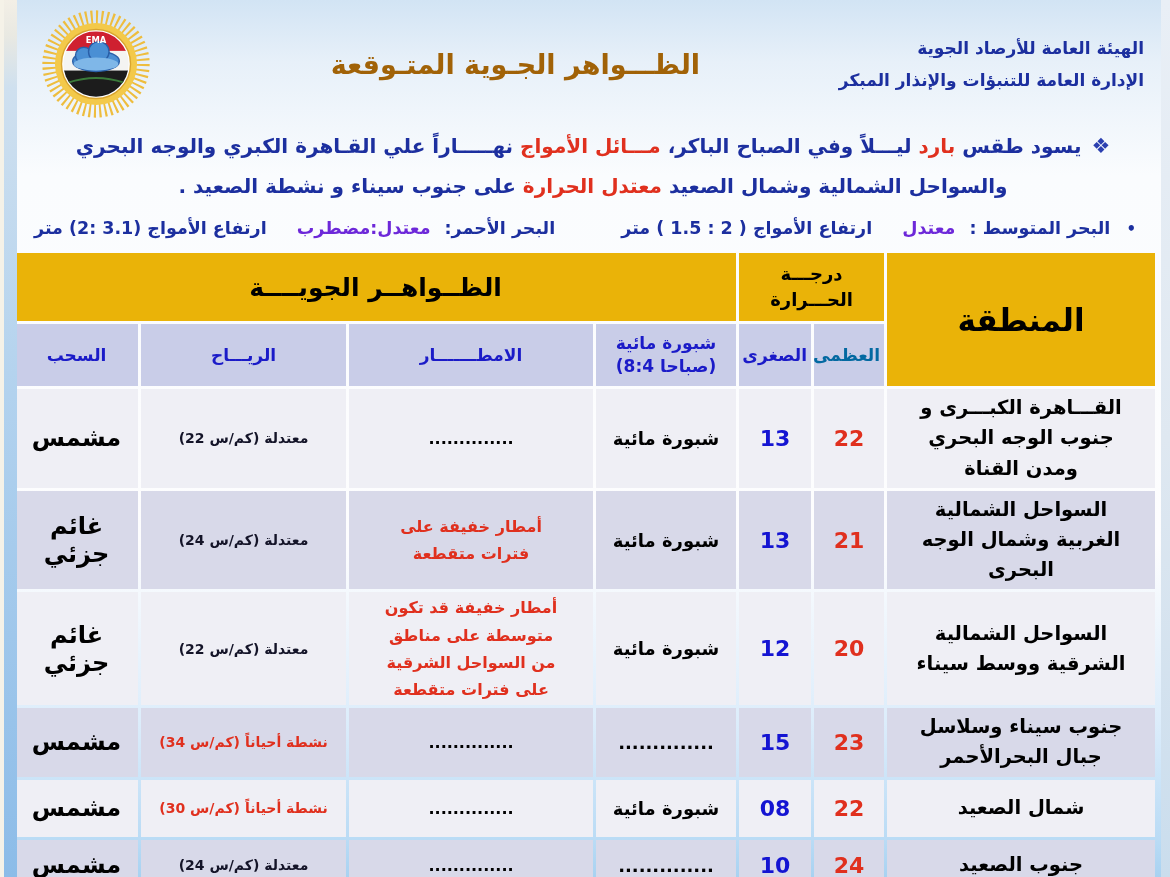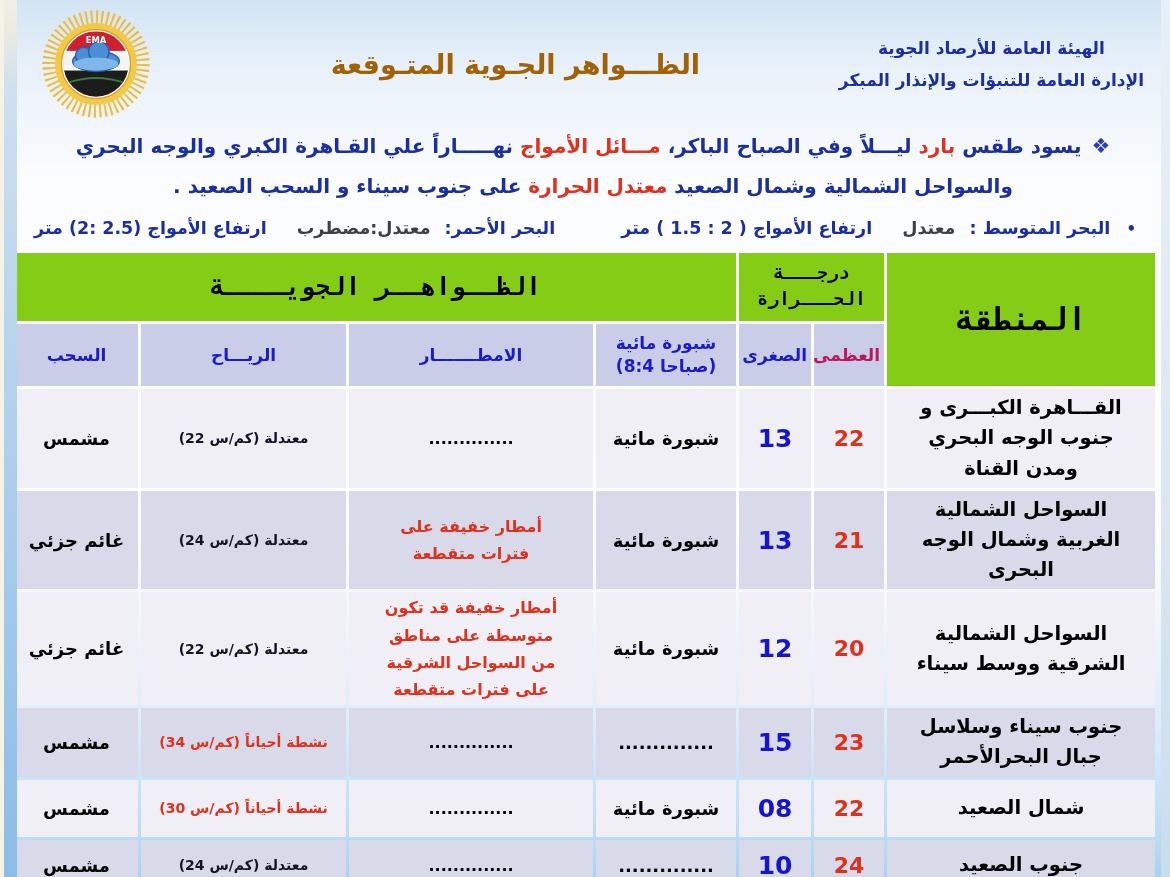--- a/index.html
+++ b/index.html
@@ -10,59 +10,59 @@
     background:linear-gradient(180deg,#d2e4f4 0%,#e7f0f9 7%,#fafcfe 20%,#fdfdfe 62%,#ddedfb 82%,#b9dbf5 96%,#a8d2f1 100%);
   }
   .edge-left{ position:absolute; left:0; top:0; bottom:0; width:17px;
     background:linear-gradient(180deg,#f3efe6 0%,#e9e9e2 4%,#cfe0ef 10%,#b2d2ee 45%,#8cbce8 100%);
     border-left:4px solid #f5f2e8; }
   .edge-right{ position:absolute; right:0; top:0; bottom:0; width:9px;
     background:linear-gradient(180deg,#e9eff6 0%,#dfe8f1 50%,#cadded 100%); }
 
   
   .header{ direction:rtl; display:flex; align-items:center; padding:8px 26px 0 30px; }
-  .authority{ color:#1c2f9f; font-weight:bold; font-size:17px; line-height:1.9; text-align:center; white-space:nowrap; }
+  .authority{ color:#1c2f9f; font-weight:bold; font-size:17px; line-height:1.9; text-align:right; white-space:nowrap; }
   .title-block{ flex:1; text-align:center; padding-left:40px; }
   .main-title{ color:#a16207; font-size:27px; font-weight:bold; }
   .date-line{ color:#0d0d0d; font-size:25px; font-weight:bold; margin-top:5px; direction:rtl; }
   .logo{ width:112px; height:112px; flex:0 0 auto; margin-left:10px; }
 
   
   .summary{ direction:rtl; text-align:center; font-weight:bold; font-size:20px;
     color:#1c2f9f; line-height:1.95; padding:6px 24px 0 40px; }
   .summary .red{ color:#e0301e; }
   .summary .bullet{ color:#2b3fb0; font-size:21px; margin-left:10px; }
 
   
   .sea-row{ direction:rtl; display:flex; justify-content:space-between; align-items:center;
     font-weight:bold; font-size:17.5px; color:#1c2f9f; padding:12px 34px 8px 34px; }
-  .sea-row .state{ color:#404040; margin:0 8px; }
+  .sea-row .state{ color:#6d28d9; margin:0 8px; }
   .sea-row .bullet{ margin-left:10px; font-size:15px; }
   .sea-row .waves{ margin-right:16px; }
 
   
   table{ direction:rtl; border-collapse:separate; border-spacing:3px;
     margin:4px 12px 0 12px; width:1146px; table-layout:fixed; text-align:center; }
   th,td{ vertical-align:middle; font-weight:bold; padding:2px 4px; }
-  .hdr{ background:#84cc16; color:#000;font-family:Liberation Mono, monospace; }
+  .hdr{ background:#eab308; color:#000; }
   .hdr-region{ font-size:31px; }
   .hdr-temp{ font-size:18px; line-height:1.45; padding:8px 16px; }
   .hdr-phen{ font-size:25px; }
   .sub{ background:#c9cde8; color:#1b1bc8; font-size:17px; line-height:1.35; }
-  .sub.black{ color:#be185d; }
+  .sub.black{ color:#0369a1; }
   tr.rl td{ background:#efeff5; }
   tr.rd td{ background:#d8d9e9; }
   td.region{ font-size:19.5px; color:#000; line-height:1.55; padding:4px 14px;margin-top:8px; }
   td.max{ color:#e0301e; font-size:22px; }
-  td.min{ color:#1414d2; font-size:25px; }
+  td.min{ color:#1414d2; font-size:22px; }
   td.mist{ font-size:18px; color:#000; }
   td.rain{ font-size:16px; color:#000; }
   td.rain.red-text{ font-size:16px; line-height:1.7; padding:2px 26px; }
   td.wind{ font-size:14px; color:#141428; }
-  td.clouds{ font-size:18px; color:#000; }
+  td.clouds{ font-size:24px; color:#000; }
   .red-text{ color:#e0301e !important; }
   .h0{ height:82px; } .h1{ height:63px; } .h2{ height:96px; }
   .h3{ height:62px; } .h4{ height:57px; } .h5{ height:51px; }
   .hh0{ height:54px; } .hh1{ height:62px; }
 
   
   .footer{ direction:rtl; display:flex; justify-content:space-between;
     padding:18px 60px 0 70px; color:#9a342c; font-weight:bold; font-size:17px; text-align:center; }
 </style>
 </head>
@@ -94,37 +94,37 @@
       <circle cx="47" cy="51" r="9" fill="#4a8fd4" stroke="#2a5fa8" stroke-width="1.5"></circle>
       <circle cx="63" cy="47" r="11" fill="#4a8fd4" stroke="#2a5fa8" stroke-width="1.5"></circle>
       <ellipse cx="60" cy="60" rx="24" ry="7" fill="#7fb7e8"></ellipse>
       <text x="60" y="38" font-size="9" fill="#ffffff" text-anchor="middle" font-weight="bold">EMA</text>
       <path d="M30 80 Q60 70 90 80" stroke="#3a7a3a" stroke-width="2" fill="none"></path>
     </g>
   </svg>
 </div>
 
 <div class="summary">
-  <span class="bullet">❖</span><span>يسود طقس </span><span class="red">بارد</span><span> ليـــلاً وفي الصباح الباكر، </span><span class="red">مـــائل الأمواج</span><span> نهـــــاراً علي القـاهرة الكبري والوجه البحري والسواحل الشمالية وشمال الصعيد </span><span class="red">معتدل الحرارة</span><span> على جنوب سيناء و السحب الصعيد .</span>
+  <span class="bullet">❖</span><span>يسود طقس </span><span class="red">بارد</span><span> ليـــلاً وفي الصباح الباكر، </span><span class="red">مـــائل الأمواج</span><span> نهـــــاراً علي القـاهرة الكبري والوجه البحري والسواحل الشمالية وشمال الصعيد </span><span class="red">معتدل الحرارة</span><span> على جنوب سيناء و نشطة الصعيد .</span>
 </div>
 
 <div class="sea-row">
   <div>
     <span class="bullet">•</span>
     <span>البحر المتوسط :</span>
     <span class="state">معتدل</span>
     <span class="waves">ارتفاع الأمواج</span>
     <span dir="ltr">( 1.5 : 2 )</span>
     <span>متر</span>
   </div>
   <div>
     <span>البحر الأحمر:</span>
     <span class="state">معتدل:مضطرب</span>
     <span class="waves">ارتفاع الأمواج</span>
-    <span dir="ltr">(2: 2.5)</span>
+    <span dir="ltr">(2: 3.1)</span>
     <span>متر</span>
   </div>
 </div>
 
 <table>
   <colgroup>
     <col style="width:268px">
       <col style="width:70px">
       <col style="width:72px">
     <col style="width:140px">

